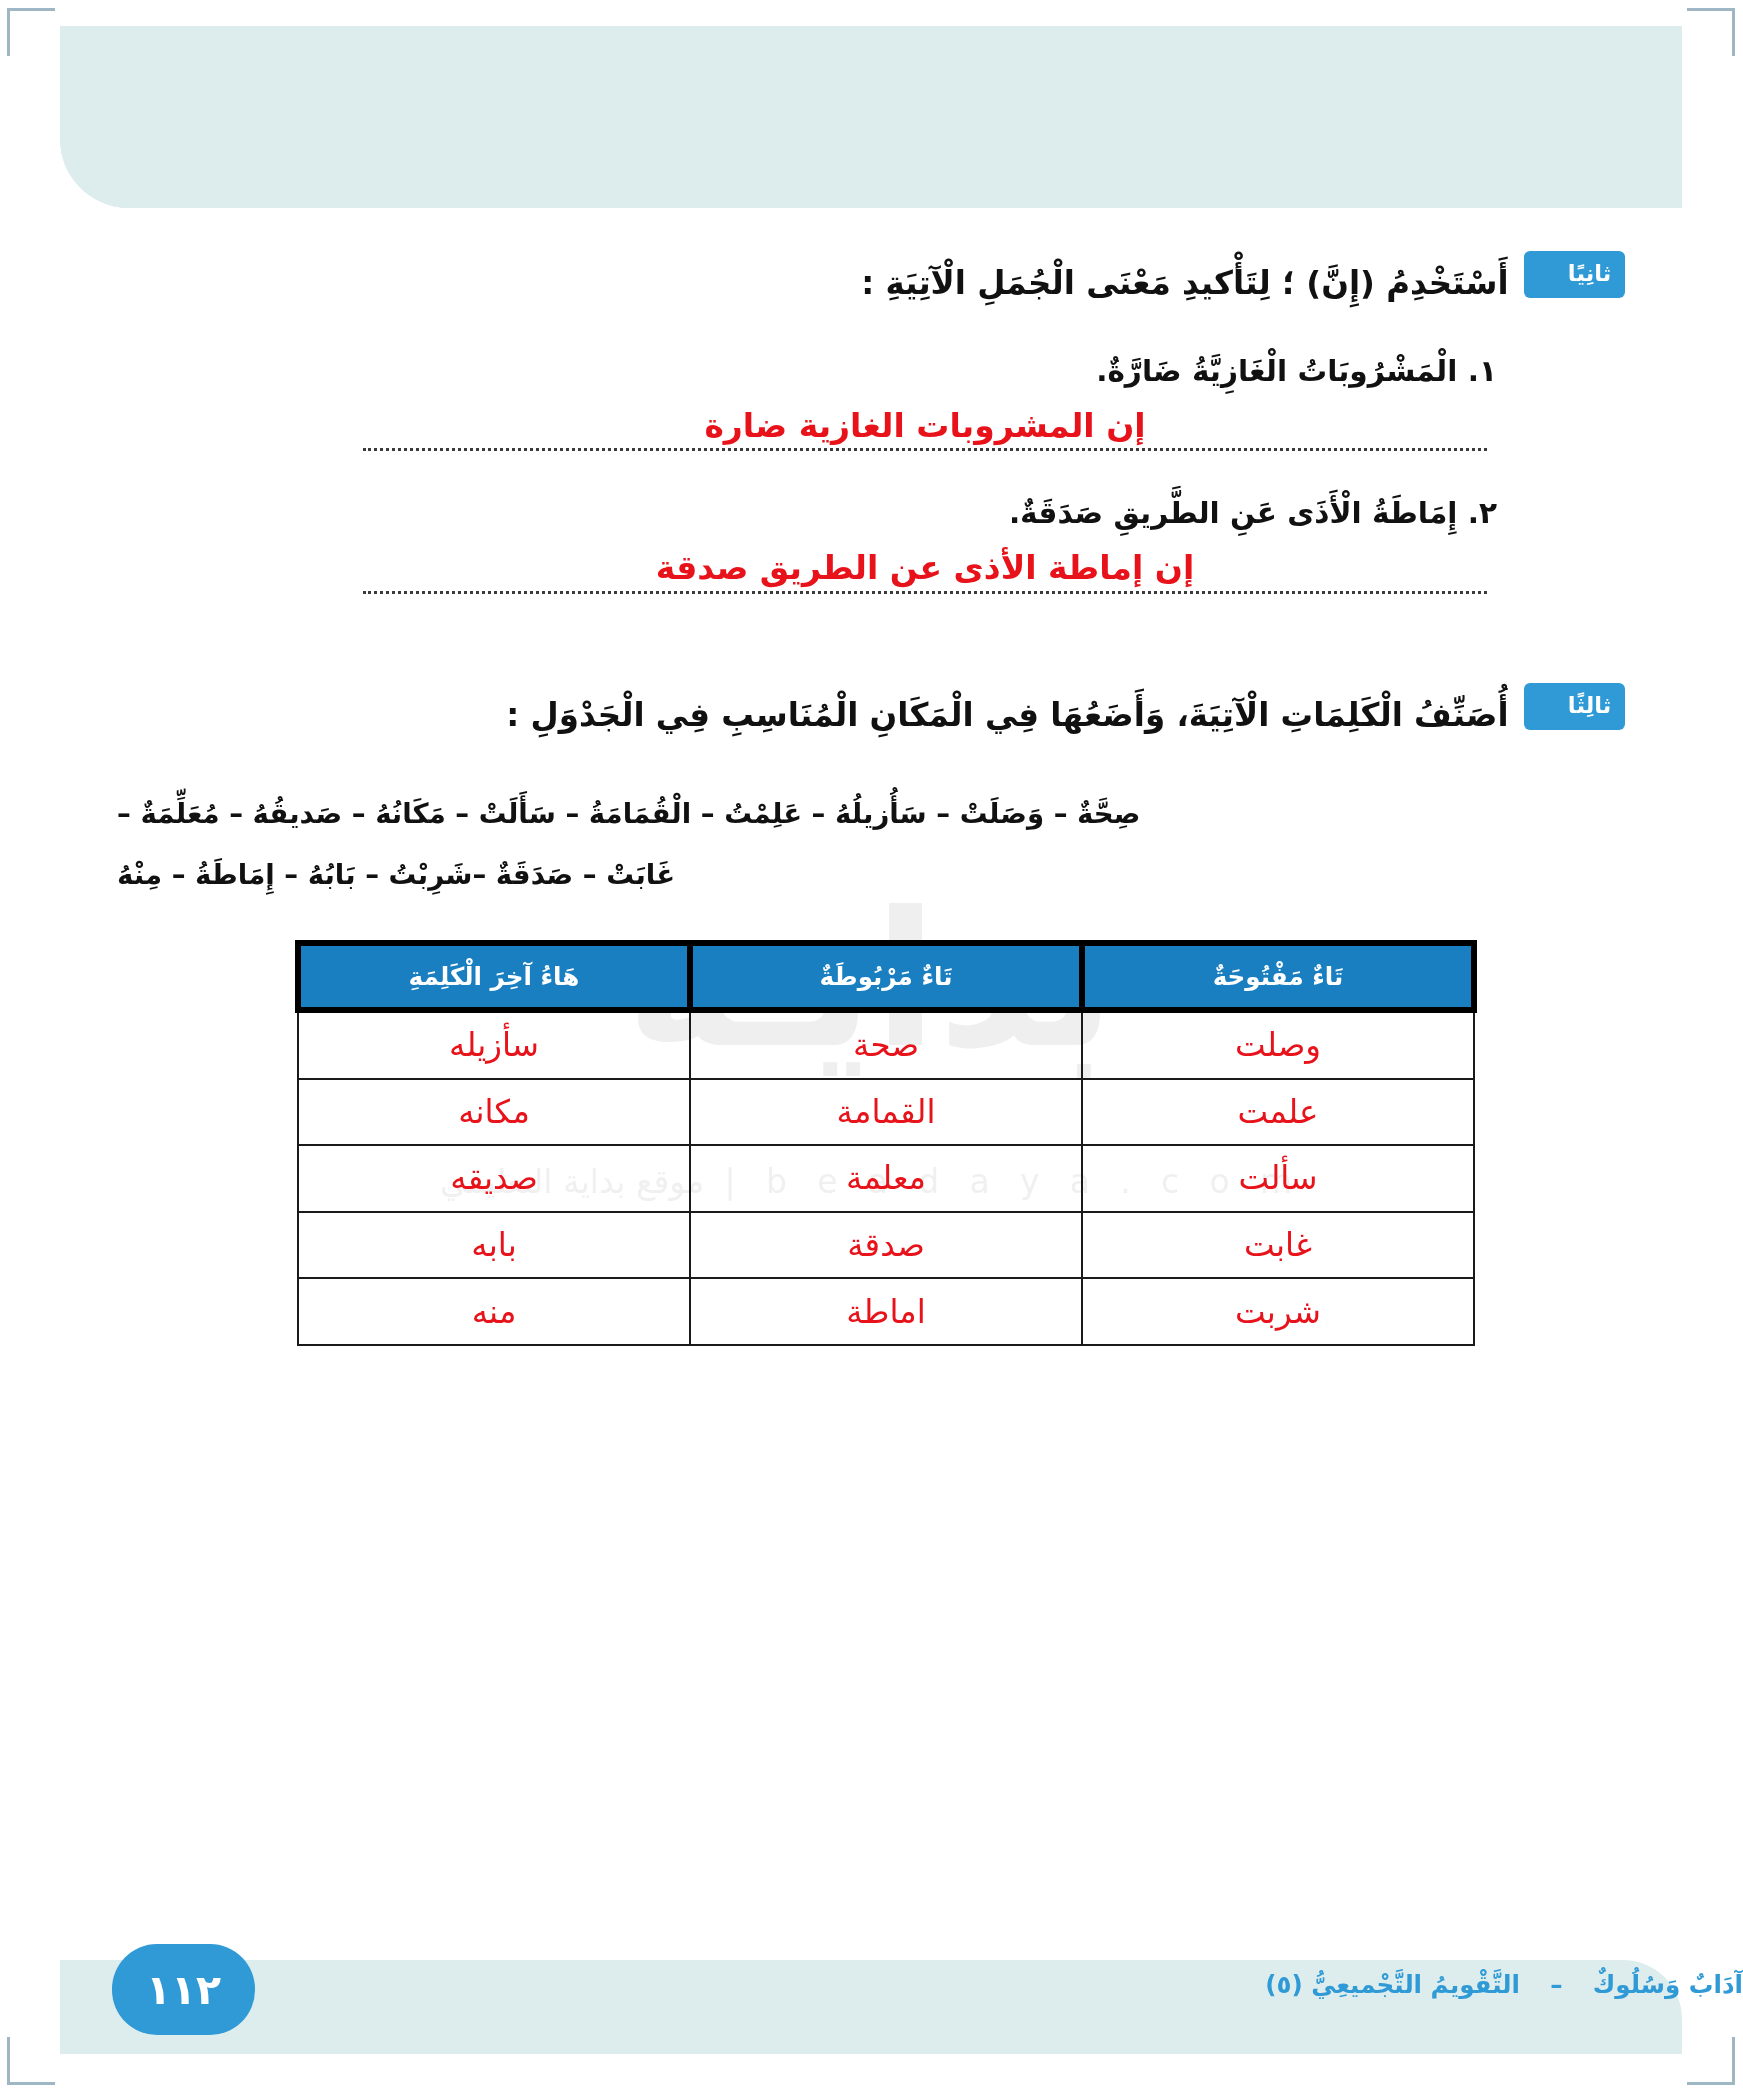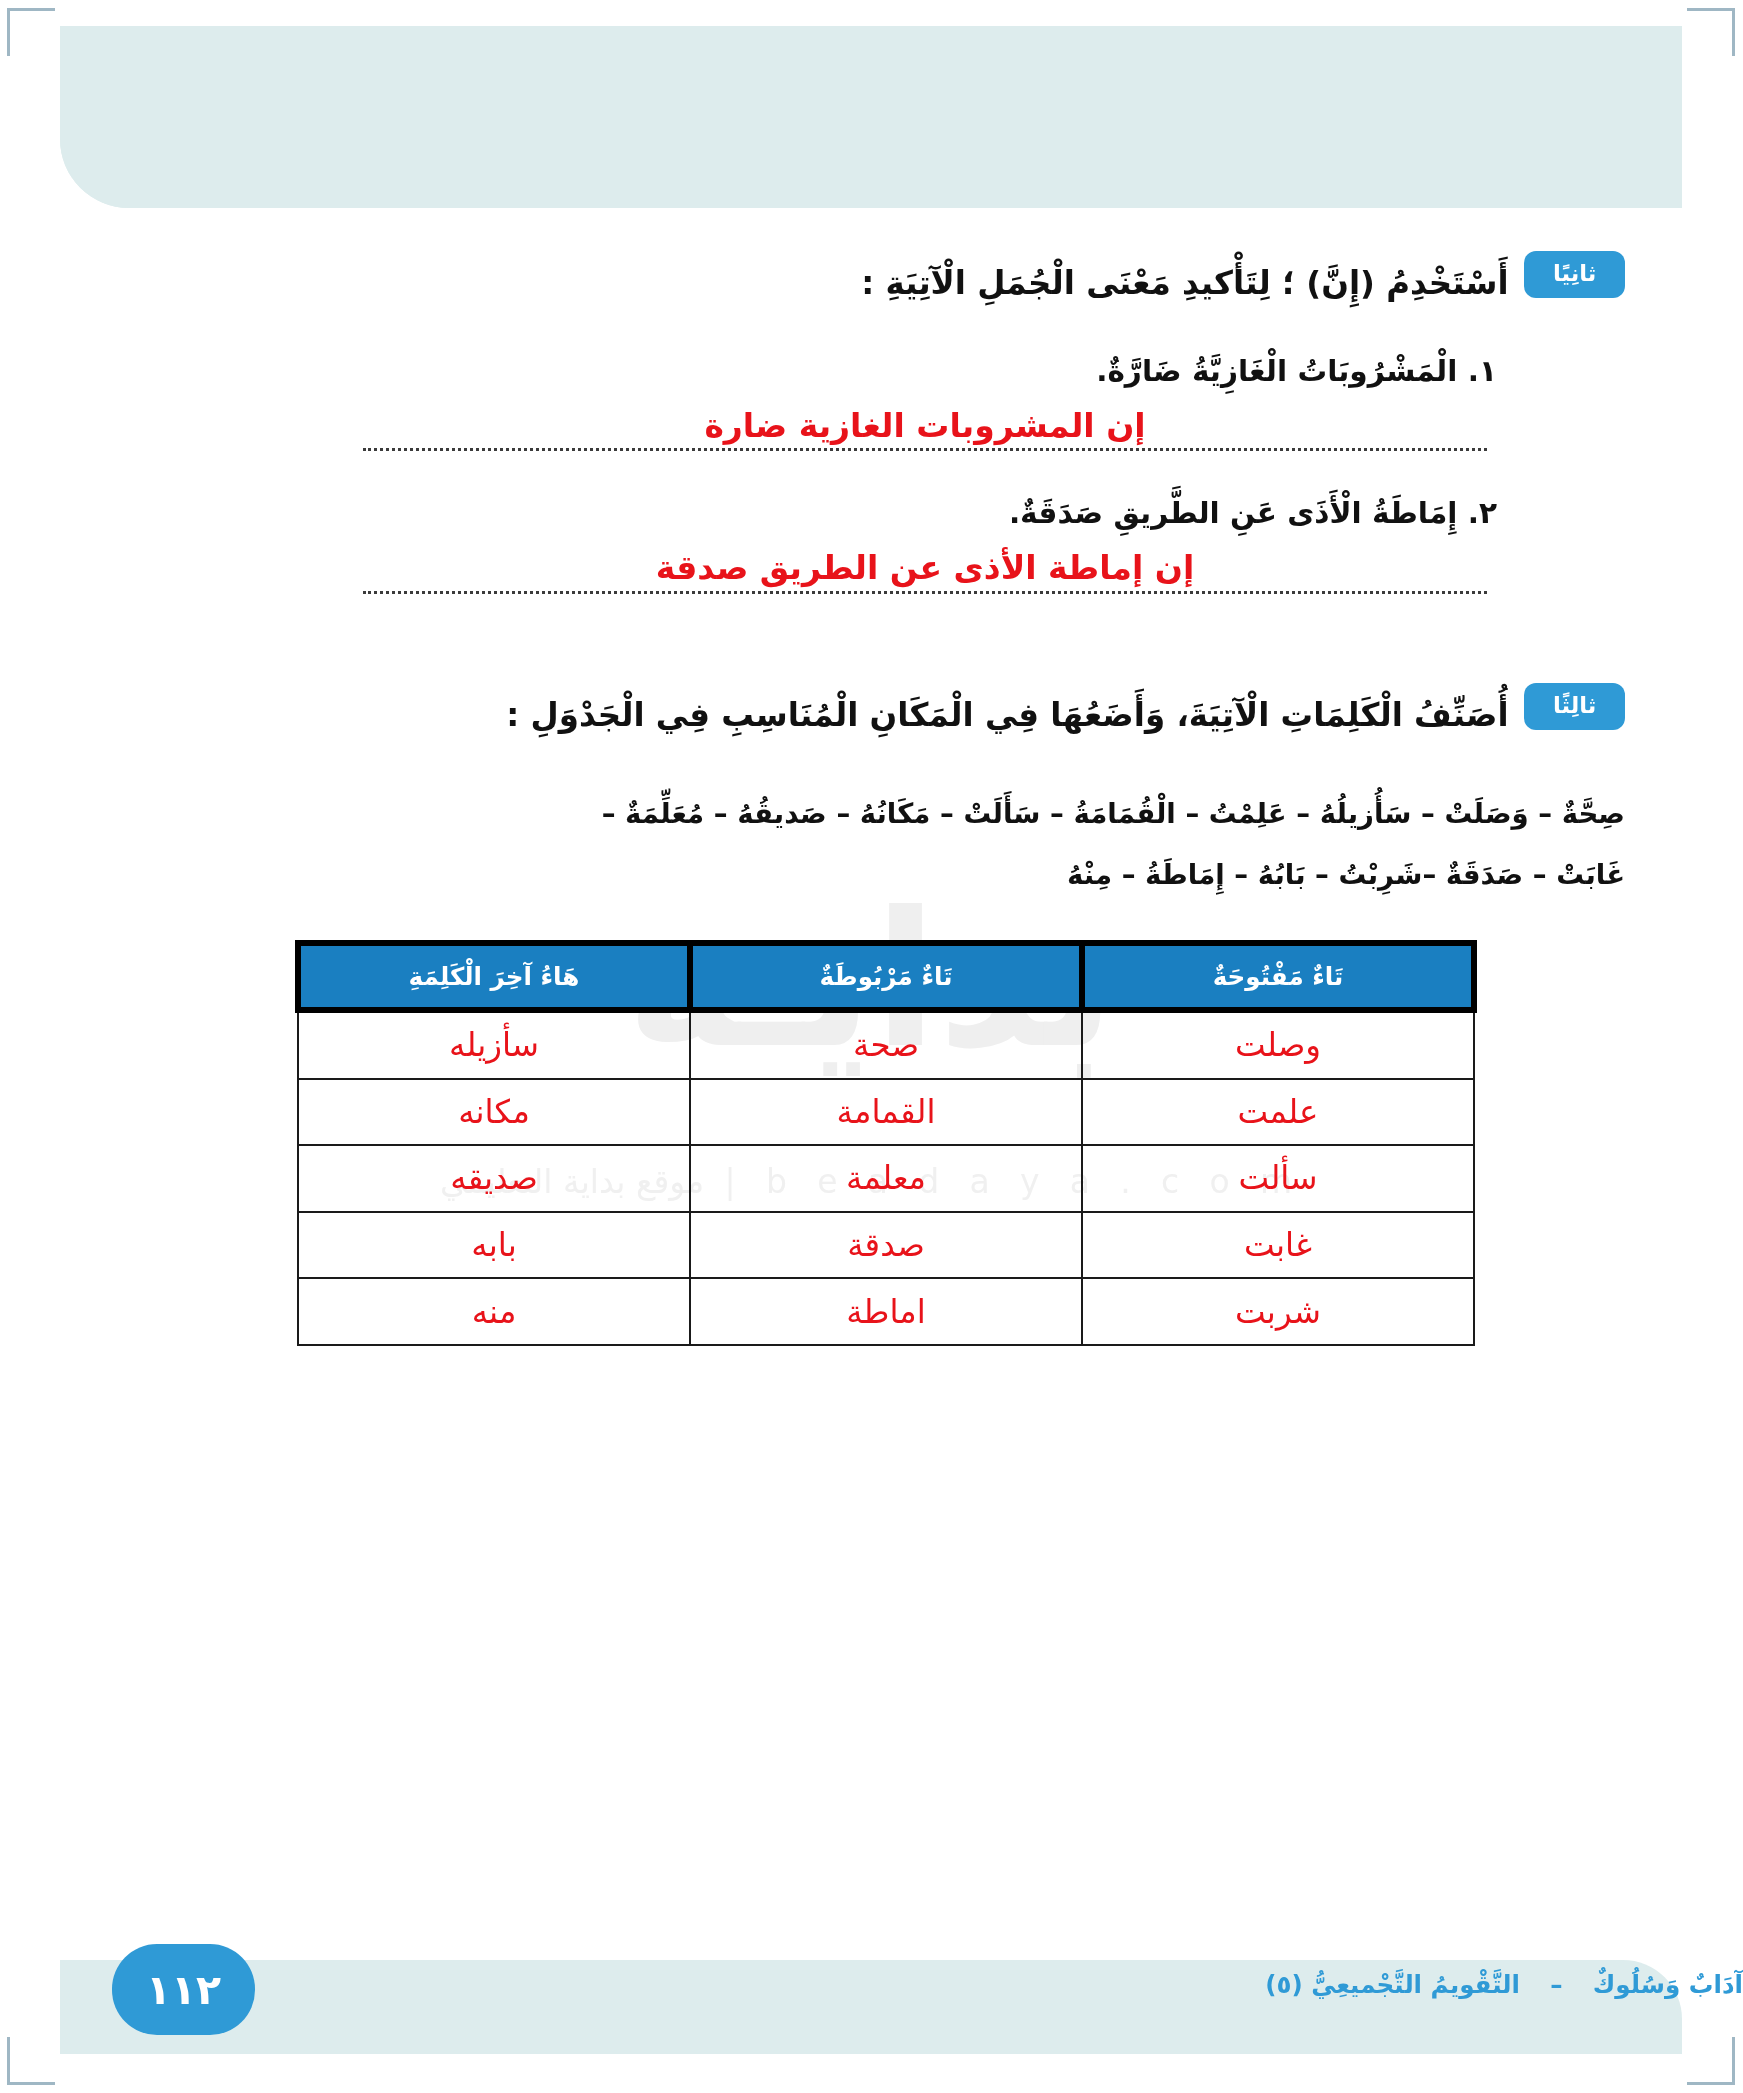--- a/index.html
+++ b/index.html
@@ -103,23 +103,23 @@
     justify-content: flex-start;
     gap: 15.8px;
   }
   .q-badge {
     flex: 0 0 auto;
     background: #2f9ad6;
     color: #ffffff;
     font-size: 22.7px;
     font-weight: bold;
     padding: 9.9px 13.8px 11.8px 13.8px;
-    border-radius: 12px;
+    border-radius: 6px;
     min-width: 73px;
-    text-align: center;
+    text-align: right;
     line-height: 1.1;
   }
   .q-text {
     font-size: 32.5px;
     font-weight: bold;
     color: #111111;
     line-height: 1.6;
     padding-top: 5.9px;
   }
 
@@ -147,21 +147,21 @@
     padding: 0 7.9px;
     display: inline-block;
   }
 
   .q3-block { margin-top: 89px; }
 
   .words-line {
     font-size: 27.6px;
     font-weight: bold;
     color: #111111;
-    text-align: right;
+    text-align: left;
     line-height: 2.2;
     margin-top: 43px;
   }
 
   table.classify {
     margin-top: 35px;
     width: 1182px;
     margin-right: 148px;
     border-collapse: collapse;
     table-layout: fixed;

